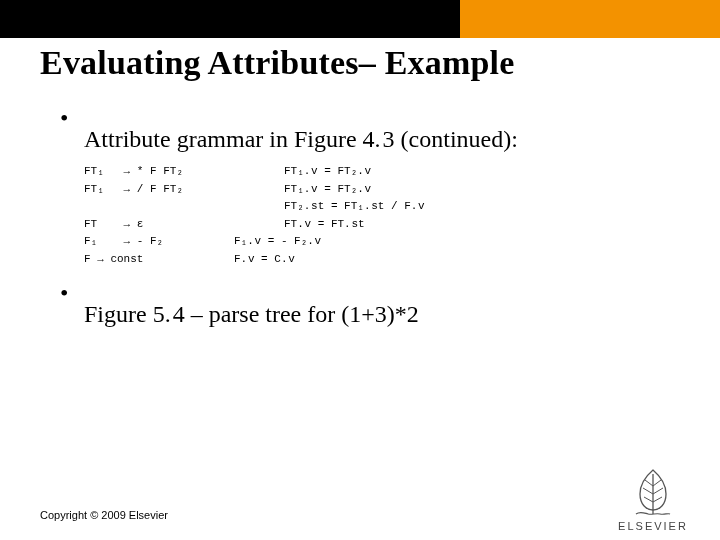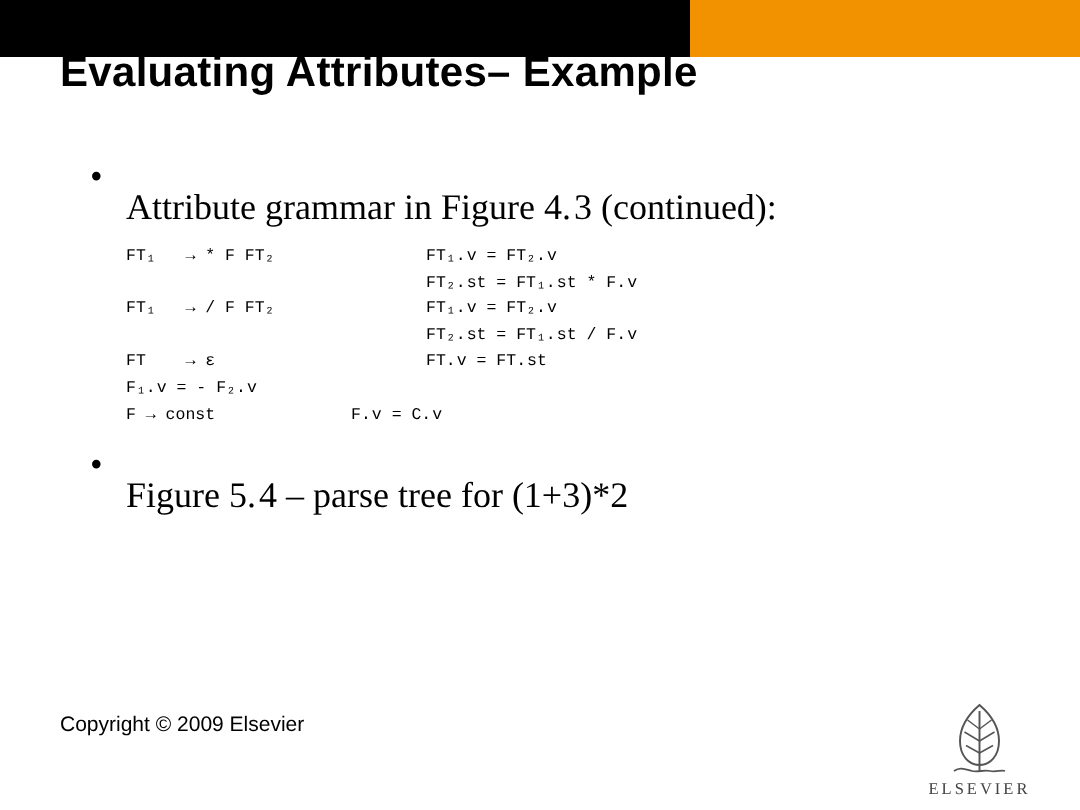--- a/index.html
+++ b/index.html
@@ -28,24 +28,24 @@
   .orange-block {
     position: absolute;
     right: 0; top: 0;
     width: 260px;
     height: 38px;
     background: #f39200;
   }
   .title {
     position: absolute;
     left: 40px;
-    top: 32px;
-    font-family: Liberation Sans, sans-serif;
+    top: 44px;
+    font-family: Liberation Serif, serif;
     font-weight: 900;
-    font-size: 28px;
+    font-size: 34px;
     letter-spacing: 0.2px;
     color: #000;
   }
   .content {
     position: absolute;
     left: 60px;
     top: 100px;
     width: 620px;
   }
   .bullet {
@@ -78,35 +78,35 @@
     flex: 0 0 200px;
     white-space: pre;
   }
   .grammar .rhs {
     flex: 1;
     white-space: pre;
   }
   .copyright {
     position: absolute;
     left: 40px;
-    bottom: 50px;
+    bottom: 19px;
     font-family: Arial, Helvetica, sans-serif;
-    font-size: 14px;
+    font-size: 11px;
     color: #000;
   }
   .logo {
     position: absolute;
     right: 22px;
     bottom: 8px;
     width: 90px;
     text-align: center;
   }
   .logo svg { display: block; margin: 0 auto; }
   .logo .word {
-    font-family: Liberation Serif, serif;
+    font-family: Liberation Sans, sans-serif;
     font-size: 11px;
     letter-spacing: 2px;
     color: #444;
     margin-top: 2px;
   }
 </style>
 </head>
 <body>
 
 <div class="slide">
@@ -120,36 +120,33 @@
       <span class="dot">•</span>
       <span class="txt">Attribute grammar in Figure 4. 3 (continued):</span>
     </div>
 
     <div class="grammar">
       <div class="row">
         <span class="lhs">FT₁   → * F FT₂</span>
         <span class="rhs">FT₁. v = FT₂. v</span>
       </div>
       <div class="row">
-        <span class="lhs"></span>
-        <span class="rhs">FT₂. st = FT₁. st * F. v</span>
-      </div>
-      <div class="row">
         <span class="lhs">FT₁   → / F FT₂</span>
         <span class="rhs">FT₁. v = FT₂. v</span>
       </div>
       <div class="row">
         <span class="lhs"></span>
         <span class="rhs">FT₂. st = FT₁. st / F. v</span>
       </div>
       <div class="row">
         <span class="lhs">FT    → ε</span>
         <span class="rhs">FT. v = FT. st</span>
       </div>
       <div class="row">
+        <span class="lhs" style="width:150px;flex:0 0 150px">F₁    → - F₂</span>
         <span class="rhs">F₁. v = - F₂. v</span>
       </div>
       <div class="row">
         <span class="lhs" style="width:150px;flex:0 0 150px">F → const</span>
         <span class="rhs">F. v = C. v</span>
       </div>
     </div>
 
     <div class="bullet">
       <span class="dot">•</span>

